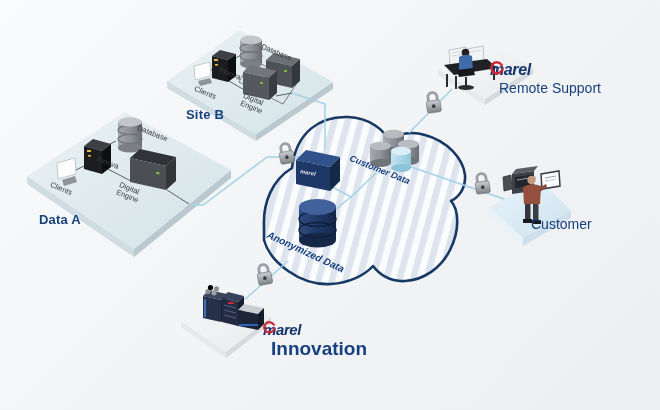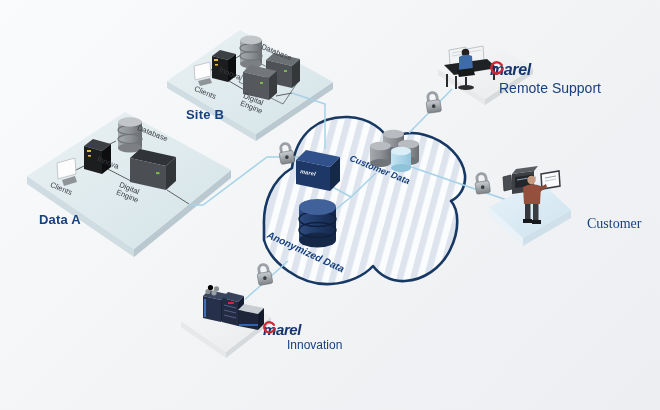--- a/index.html
+++ b/index.html
@@ -16,21 +16,21 @@
   .site-name{font-size:13px;font-weight:700;color:var(--label-navy);letter-spacing:.2px;}
   .iso{font-size:7.5px;color:var(--small-label);transform-origin:0 0;transform:rotate(22deg);line-height:1.1;}
   .iso.wrap{white-space:normal;width:34px;}
   .cloud-lbl{font-weight:700;font-style:italic;color:var(--label-navy);transform-origin:0 0;}
   .logo-row{display:flex;align-items:center;gap:2px;}
   .logo-text{font-weight:700;font-style:italic;color:var(--brand-navy);letter-spacing:-.4px;}
   .caption{color:var(--label-navy);}
   .gateway-brand{font-size:5.5px;font-weight:700;font-style:italic;color:#eef0f6;
     transform-origin:0 0;transform:rotate(11deg);letter-spacing:.2px;}
   .rs-caption{font-size:14px;margin-top:1px;margin-left:9px;}
-  .inn-caption{font-size:12px;margin-top:0;margin-left:24px;}
+  .inn-caption{font-size:19px;margin-top:0;margin-left:8px;font-weight:bold;}
   .cust-caption{font-size:14px;}
 </style>
 </head>
 <body>
 
 <div class="canvas">
 
 <svg width="660" height="410" viewBox="0 0 660 410">
   <defs>
     <linearGradient id="platAB" x1="0" y1="0" x2="1" y2="1">
@@ -323,21 +323,21 @@
 <div class="lbl" style="left:490px;top:61px;">
   <div class="logo-row">
     <svg width="14" height="14" viewBox="0 0 24 24">
       <path d="M20 7 A 9.5 9.5 0 1 0 21 14" stroke="#cf2733" stroke-width="4.2" fill="none" stroke-linecap="round"></path>
     </svg>
     <span class="logo-text" style="font-size:16px;">marel</span>
   </div>
   <div class="caption rs-caption">Remote Support</div>
 </div>
 
-<div class="lbl caption cust-caption" style="left:587px;top:216px;font-family:Liberation Serif, serif;">Customer</div>
+<div class="lbl caption cust-caption" style="left:531px;top:216px;">Customer</div>
 
 <div class="lbl" style="left:263px;top:321px;">
   <div class="logo-row">
     <svg width="13" height="13" viewBox="0 0 24 24">
       <path d="M20 7 A 9.5 9.5 0 1 0 21 14" stroke="#cf2733" stroke-width="4.2" fill="none" stroke-linecap="round"></path>
     </svg>
     <span class="logo-text" style="font-size:15px;">marel</span>
   </div>
   <div class="caption inn-caption">Innovation</div>
 </div>

